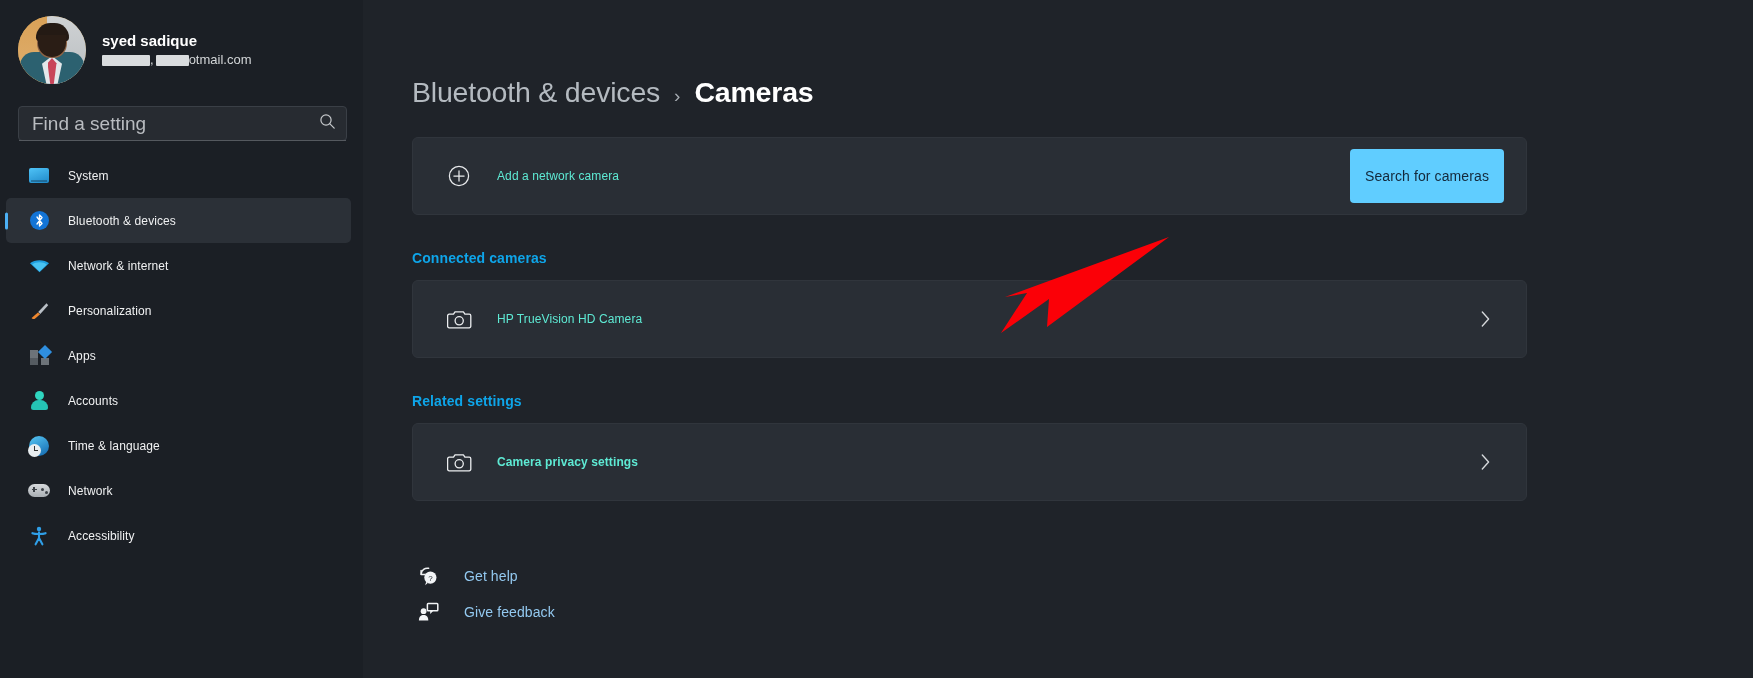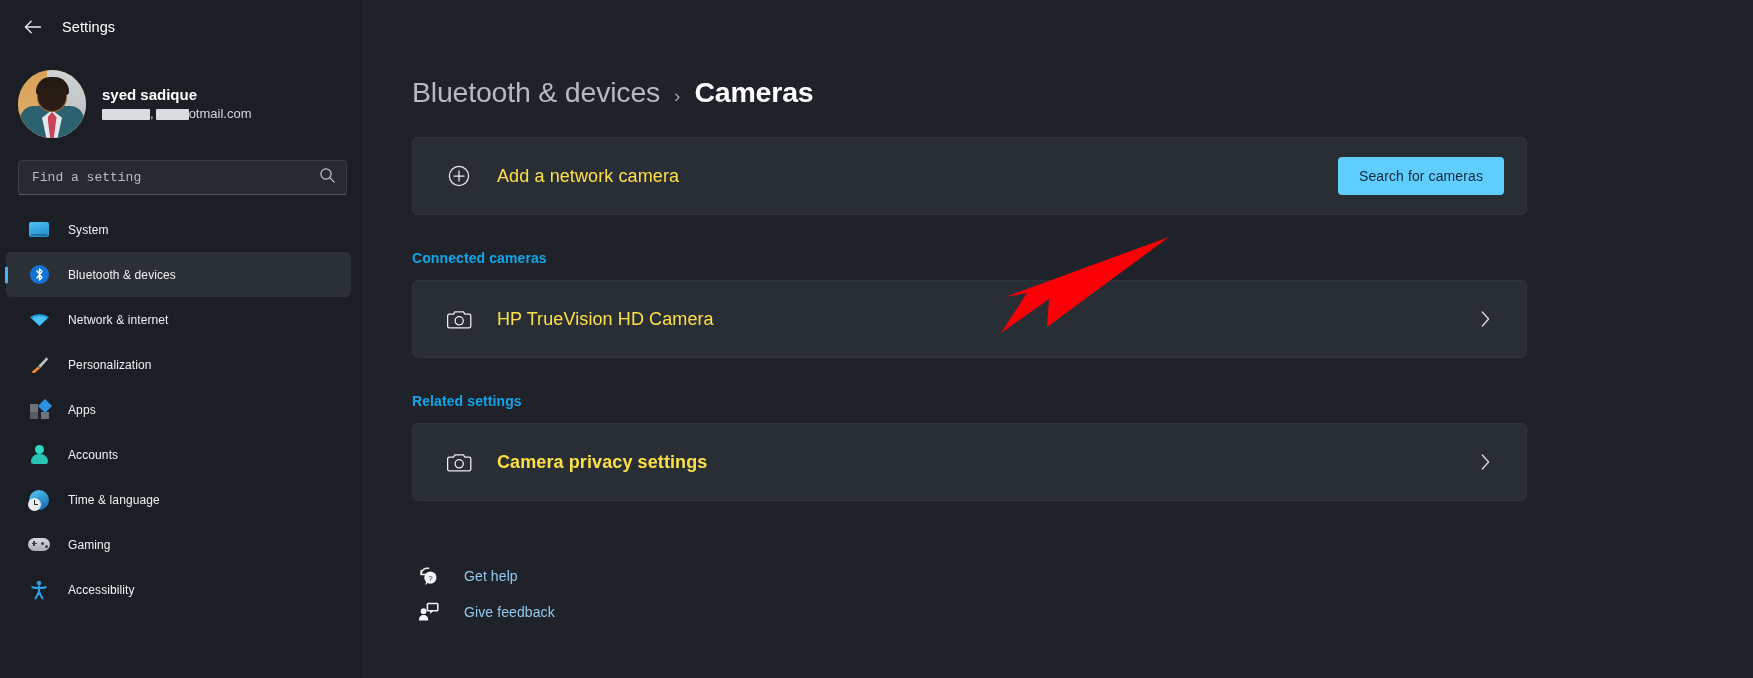--- a/index.html
+++ b/index.html
@@ -92,22 +92,22 @@
   }
   .search-box::after{
     content:""; position:absolute; left:0; right:0; bottom:-1px; height:1px; background:#55595f;
   }
   .search-input {
     flex: 1;
     background: transparent;
     border: none;
     outline: none;
     color: #cfd2d5;
-    font-size: 13px;
-    font-family: Liberation Mono, monospace;
+    font-size: 19px;
+    font-family: Liberation Sans, sans-serif;
   }
   .search-input::placeholder { color: #b9bcc0; opacity: 1; }
 
   .nav { margin-top: 12px; }
   .nav-item {
     height: 45px;
     display: flex;
     align-items: center;
     padding-left: 22px;
     position: relative;
@@ -206,36 +206,36 @@
   }
   .card-row.clickable { cursor: pointer; }
   .row-ico {
     width: 32px; height: 32px;
     flex: 0 0 32px;
     display: flex; align-items: center; justify-content: center;
     margin-left: 12px;
     margin-right: 22px;
   }
   .row-label {
-    font-size: 18px;
-    color: #fde047;
+    font-size: 12px;
+    color: #5eead4;
     flex: 1;
     letter-spacing: .1px;
   }
   .chev {
     margin-right: 16px;
     display: flex; align-items: center;
   }
   .pill-btn {
     background: #60cdff;
     color: #13283a;
     border: none;
     border-radius: 4px;
-    height: 38px;
-    padding: 0 21px;
+    height: 54px;
+    padding: 0 15px;
     font-size: 14px;
     font-family: "Liberation Sans", sans-serif;
     cursor: pointer;
     margin-right: 4px;
     letter-spacing: .1px;
   }
 
   .section-title {
     font-size: 14px;
     font-weight: bold;
@@ -281,31 +281,20 @@
     pointer-events: none;
   }
 </style>
 </head>
 <body>
 
 <div id="app">
 
   <div id="sidebar">
 
-    <div class="titlebar">
-      <div class="back-btn">
-        <span>
-          <svg width="20" height="16" viewBox="0 0 20 16">
-            <path d="M8.2 2.2 L2.4 8 L8.2 13.8" fill="none" stroke="#e9ebec" stroke-width="1.3" stroke-linecap="round" stroke-linejoin="round"></path>
-            <line x1="2.6" y1="8" x2="17.5" y2="8" stroke="#e9ebec" stroke-width="1.3" stroke-linecap="round"></line>
-          </svg>
-        </span>
-      </div>
-      <div class="app-title">Settings</div>
-    </div>
 
     <div class="account">
       <div class="avatar">
         <div class="bg-l"></div>
           <div class="bg-r"></div>
         <div class="body"></div>
           <div class="shirt"></div>
           <div class="tie"></div>
         <div class="head"></div>
           <div class="hair"></div>
@@ -401,21 +390,21 @@
       </div>
 
       <div class="nav-item">
         <span class="nav-ico">
           <span class="ico-gamepad">
               <span class="d"></span>
               <span class="p1"></span>
               <span class="p2"></span>
             </span>
         </span>
-        <span class="nav-label">Gaming</span>
+        <span class="nav-label">Network</span>
       </div>
 
       <div class="nav-item">
         <span class="nav-ico">
           <svg class="ico-access" viewBox="0 0 20 20">
             <circle cx="10" cy="3" r="2.2" fill="#2f9fe8"></circle>
             <path d="M3.4 7.2 C6 8.3 14 8.3 16.6 7.2" stroke="#2f9fe8" stroke-width="2.1" fill="none" stroke-linecap="round"></path>
             <path d="M10 6.4 L10 12 M10 12 L6.6 18.3 M10 12 L13.4 18.3" stroke="#2f9fe8" stroke-width="2.1" fill="none" stroke-linecap="round"></path>
           </svg>
         </span>

